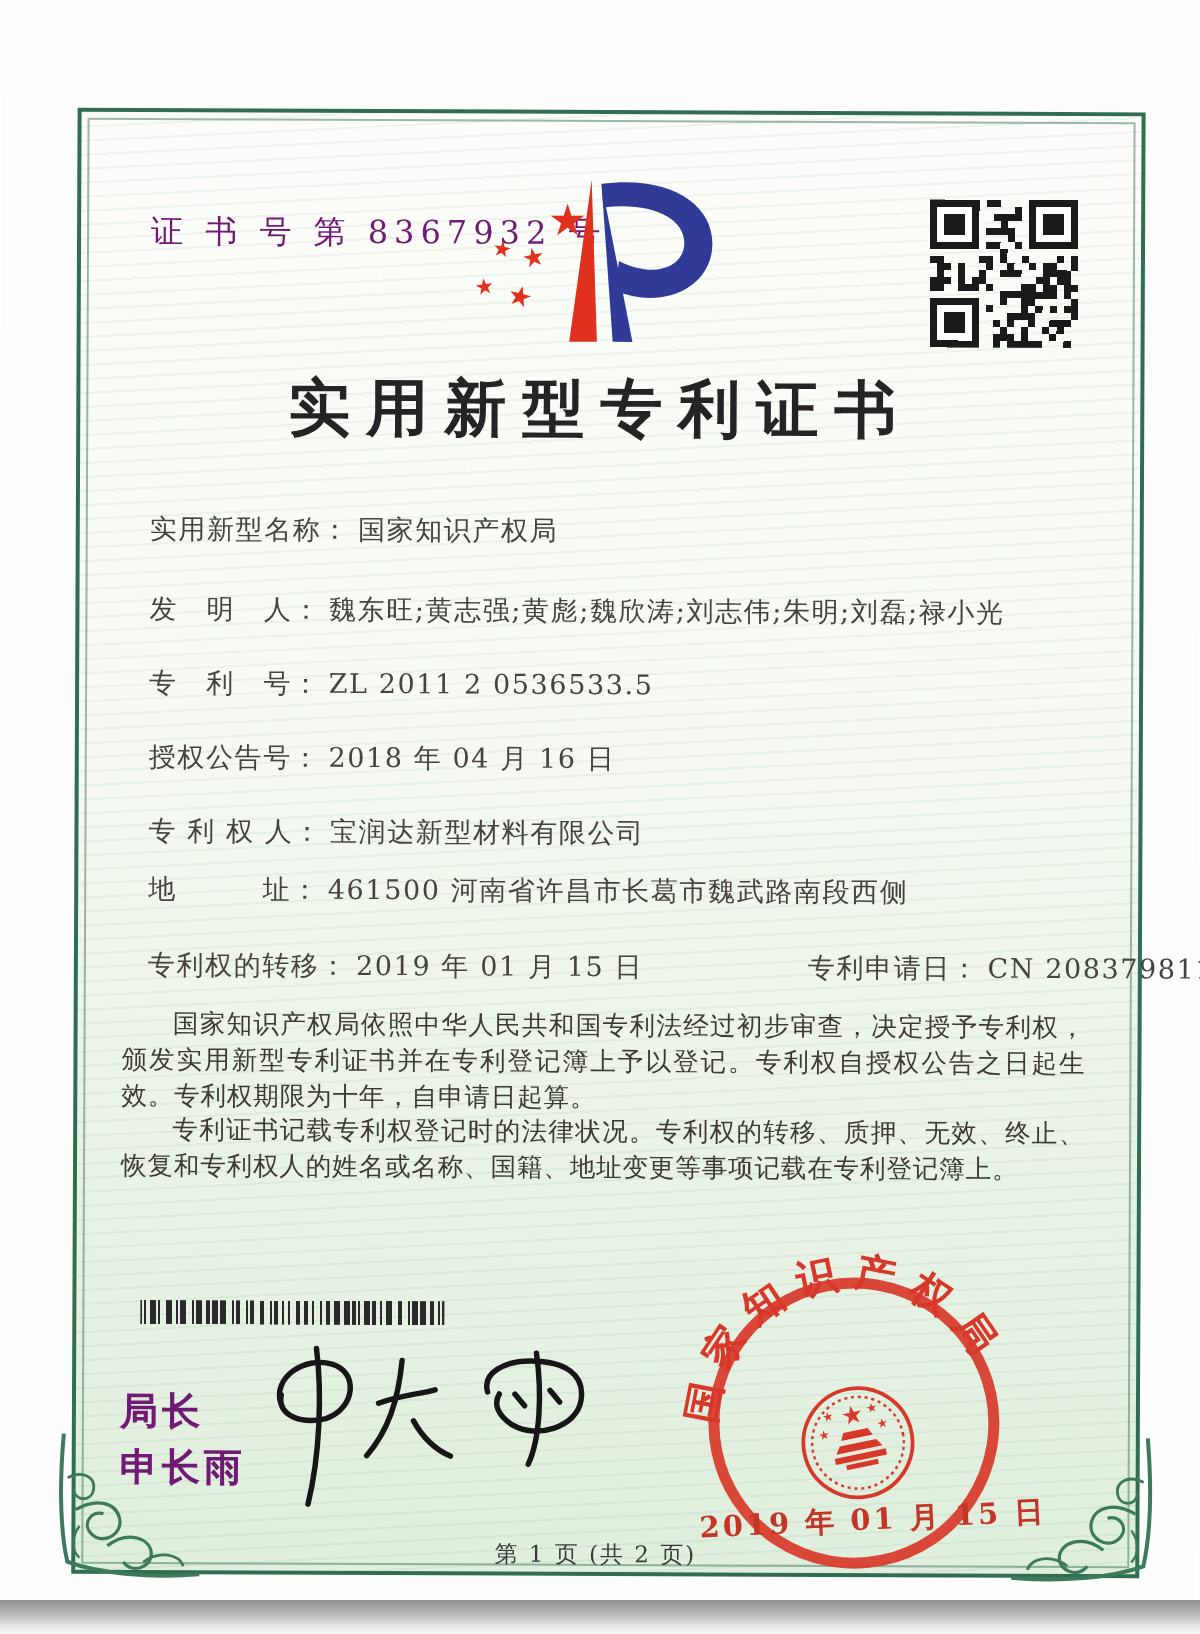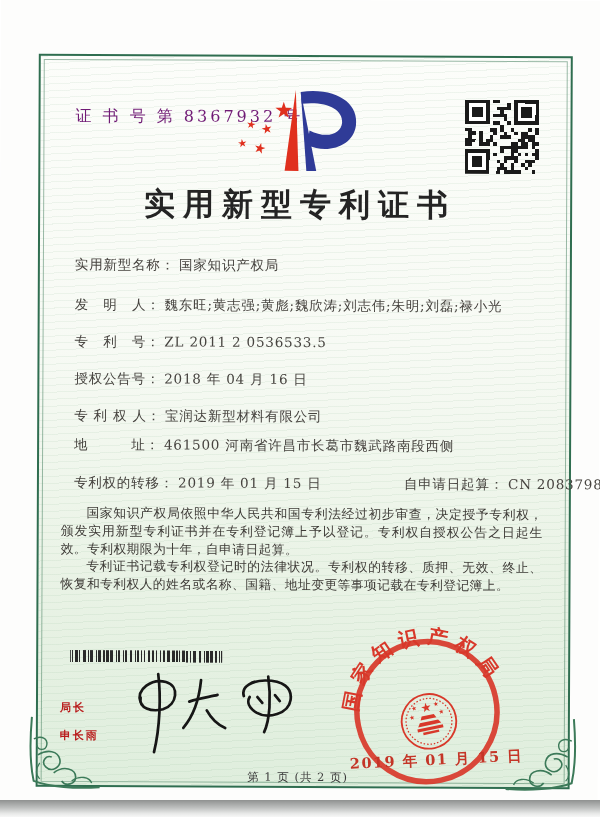--- a/index.html
+++ b/index.html
@@ -42,22 +42,22 @@
   .fvalue{margin-left:4px;}
   .grant2{position:absolute;left:330px;top:0;}
   .r6{left:75px;}
   .paras{
     position:absolute;left:62px;top:505px;width:482px;
     font-size:12.8px;line-height:17.8px;color:#3d3a36;letter-spacing:.4px;text-align:justify;
   }
   .paras p{margin:0;text-indent:2em;}
   .barcode{position:absolute;left:72px;top:648px;width:152px;height:12px;}
   .signer{
-    position:absolute;left:62px;top:694px;font-family:Liberation Serif, serif;
-    font-size:11px;color:#b91c1c;font-weight:700;letter-spacing:2px;line-height:28px;
+    position:absolute;left:62px;top:694px;font-family:Liberation Mono, monospace;
+    font-size:19px;color:#701a75;font-weight:700;letter-spacing:2px;line-height:28px;
   }
   .handsign{position:absolute;left:128px;top:668px;width:185px;height:88px;}
   .seal{
     position:absolute;left:354px;top:636px;width:150px;height:150px;
     transform:rotate(-12deg);
   }
   .seal svg{width:100%;height:100%;overflow:visible;}
   .seal-date{
     position:absolute;left:352px;top:750px;font-size:14.5px;font-weight:700;color:#c43527;
     letter-spacing:1.5px;transform:rotate(-3deg);z-index:5;
@@ -232,21 +232,21 @@
     <span class="flabel">授权公告号：</span><span class="fvalue">2018 年 04 月 16 日</span>
   </div>
   <div class="frow r4">
     <span class="flabel">专 利 权 人：</span><span class="fvalue">宝润达新型材料有限公司</span>
   </div>
   <div class="frow r5">
     <span class="flabel">地　　　址：</span><span class="fvalue">461500 河南省许昌市长葛市魏武路南段西侧</span>
   </div>
   <div class="frow r6">
     <span><span class="flabel">专利权的转移：</span><span class="fvalue">2019 年 01 月 15 日</span></span>
-    <span class="grant2"><span class="flabel">自申请日起算：</span><span class="fvalue">CN 208379811 U</span></span>
+    <span class="grant2"><span class="flabel">专利申请日：</span><span class="fvalue">CN 208379811 U</span></span>
   </div>
 
   <div class="paras">
     <p>国家知识产权局依照中华人民共和国专利法经过初步审查，决定授予专利权，颁发实用新型专利证书并在专利登记簿上予以登记。专利权自授权公告之日起生效。专利权期限为十年，自申请日起算。</p>
     <p>专利证书记载专利权登记时的法律状况。专利权的转移、质押、无效、终止、恢复和专利权人的姓名或名称、国籍、地址变更等事项记载在专利登记簿上。</p>
   </div>
 
   <div class="barcode">
     <svg id="barcode-svg" viewBox="0 0 152 12" preserveAspectRatio="none" shape-rendering="crispEdges" xmlns="http://www.w3.org/2000/svg" style="width:100%;height:100%">
         <rect x="0" y="0" width="1" height="12" fill="#2a2a2a"></rect>

